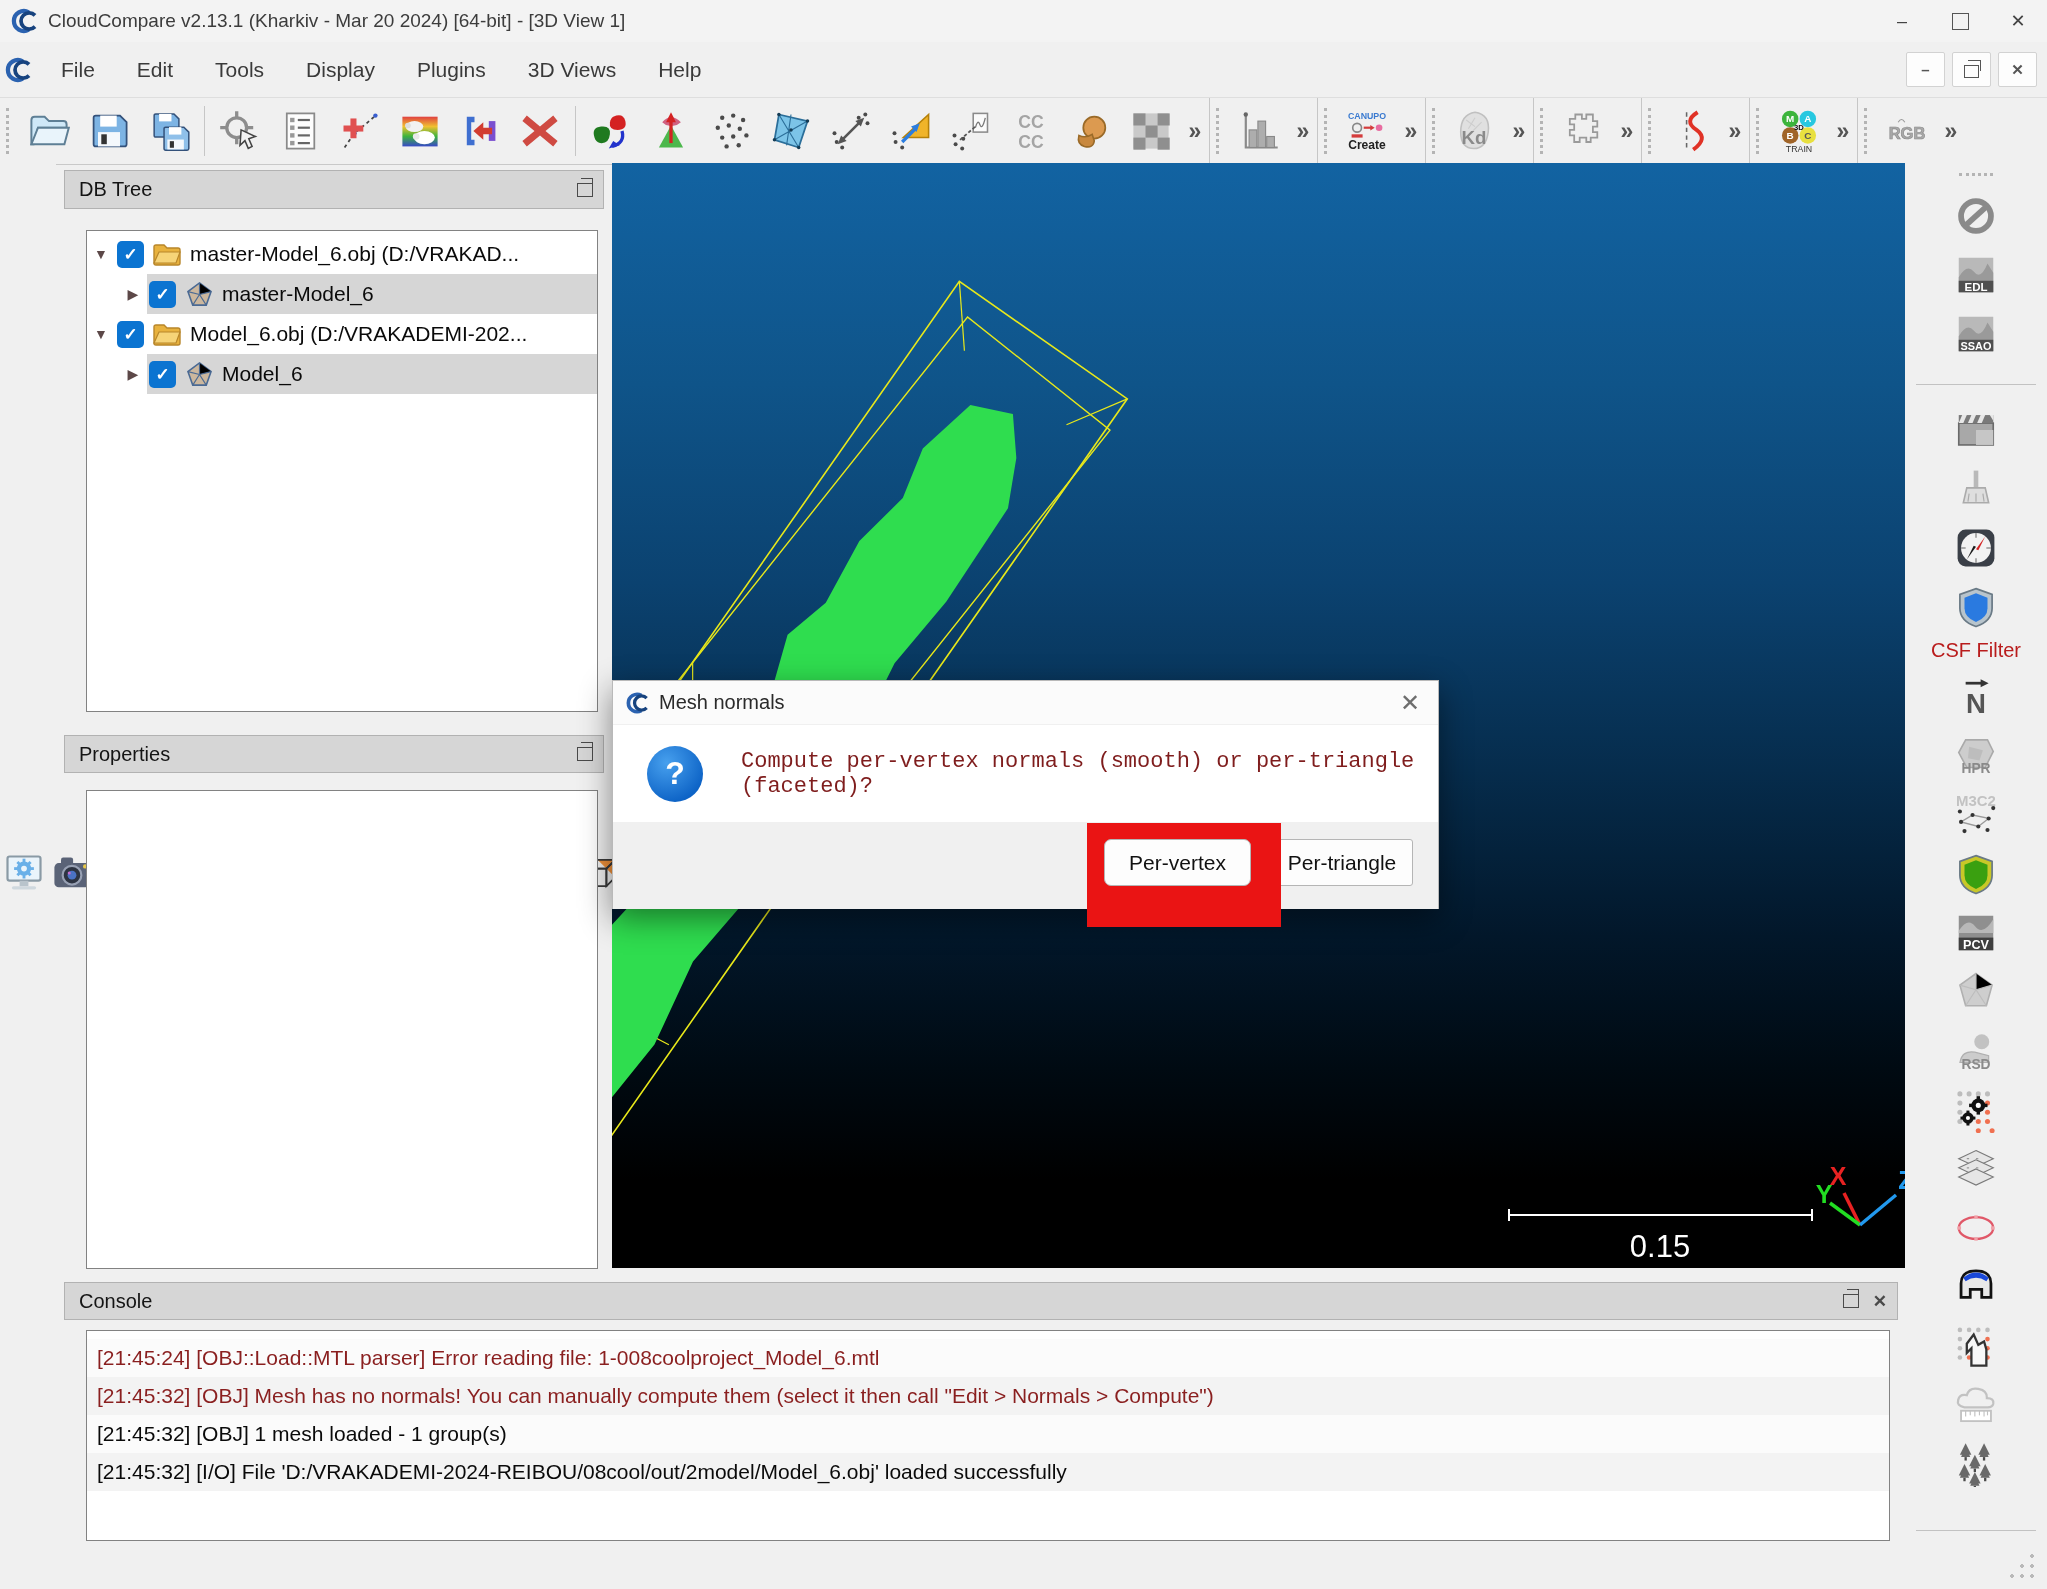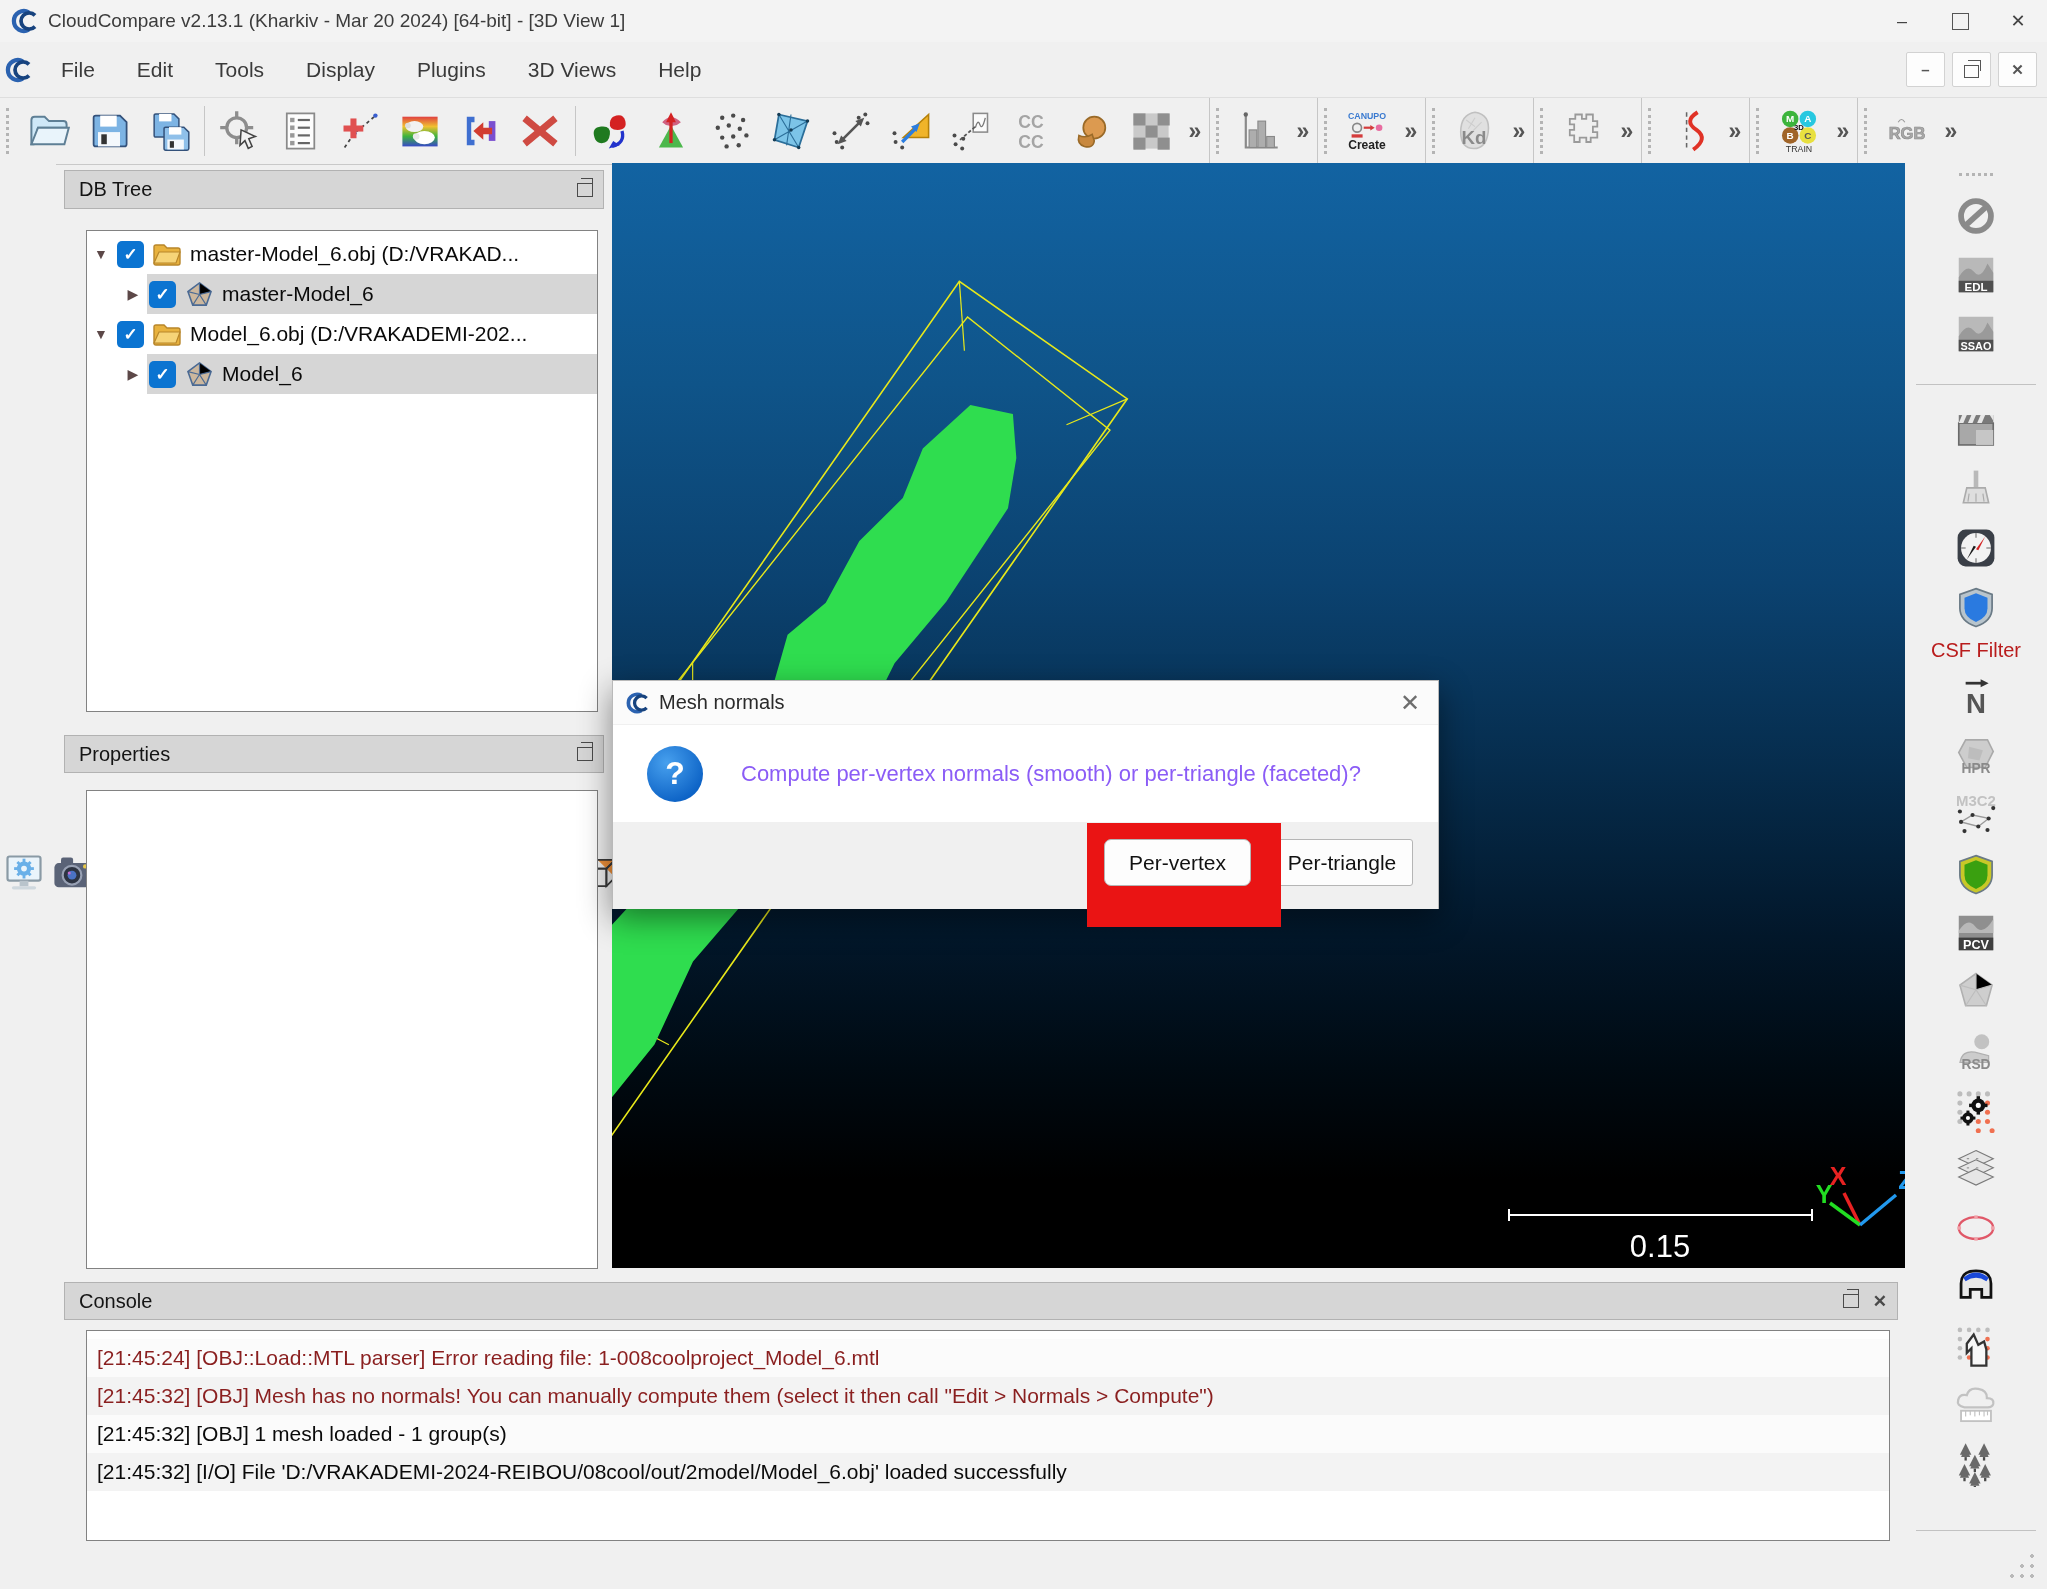--- a/index.html
+++ b/index.html
@@ -78,21 +78,21 @@
   .console-line:nth-child(odd){background:#fbfbfb;}
   .console-line:nth-child(even){background:#f3f3f3;}
   
   #dialog{left:612px;top:680px;width:825px;height:227px;background:#fff;border:1px solid #b9b9b9;box-shadow:0 10px 30px rgba(0,0,0,0.45);z-index:30;}
   #dialog-header{height:43px;display:flex;align-items:center;background:#fbfbfb;}
   #dialog-header .logo{width:26px;height:26px;margin:0 8px 0 12px;}
   #dialog-title{font-size:20px;color:#2a2a2a;}
   #dialog-close{margin-left:auto;margin-right:18px;color:#6e6e6e;font-size:24px;}
   #dialog-body{height:97px;display:flex;align-items:center;padding-left:34px;gap:38px;border-top:1px solid #f0f0f0;}
   #q-icon{width:56px;height:56px;border-radius:50%;background:radial-gradient(circle at 35% 30%,#47a0ee,#0d63c6 75%);color:#fff;font-size:32px;font-weight:bold;display:flex;align-items:center;justify-content:center;flex:0 0 auto;}
-  #dialog-msg{font-size:22px;color:#8b5cf6;}
+  #dialog-msg{font-size:22px;color:#7f1d1d;font-family:Liberation Mono, monospace;}
   #dialog-footer{height:87px;background:#f0f0f0;position:relative;}
   .dlg-btn{position:absolute;height:47px;background:#fdfdfd;border:1px solid #b5b5b5;border-radius:3px;font-size:21px;color:#111;display:flex;align-items:center;justify-content:center;font-family:"Liberation Sans",sans-serif;}
   #btn-pervertex{left:491px;top:17px;width:147px;z-index:33;border-radius:7px;}
   #btn-pertriangle{left:658px;top:17px;width:142px;z-index:31;}
   #annotation-box{position:absolute;left:474px;top:1px;width:194px;height:104px;background:#ea1414;z-index:32;}
 </style>
 </head>
 <body>
 
 <div id="titlebar" class="abs">

